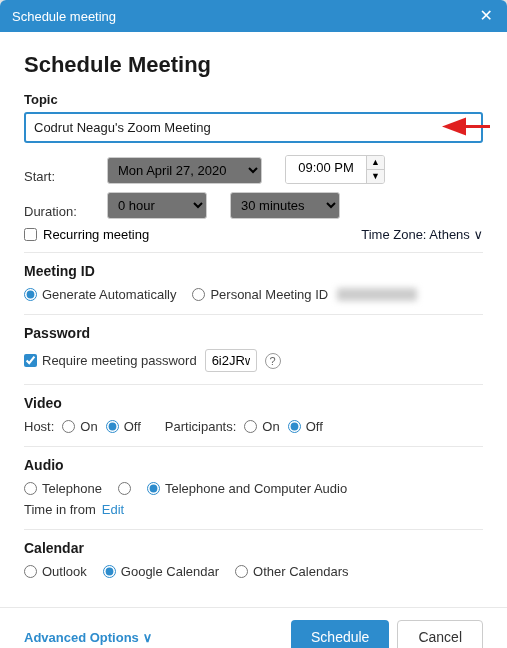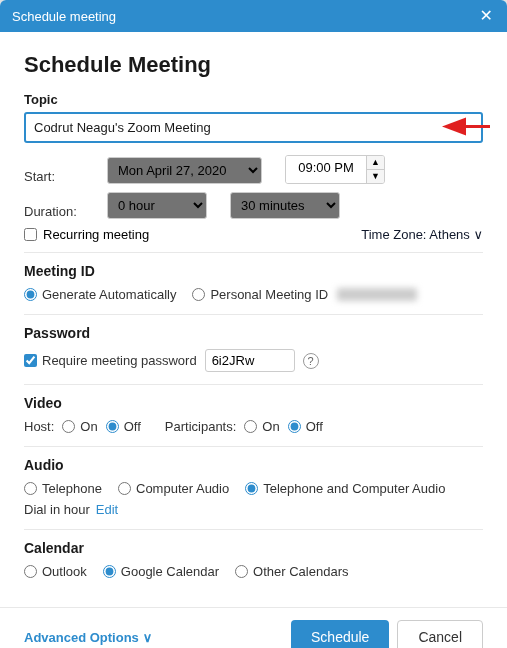--- a/index.html
+++ b/index.html
@@ -164,21 +164,21 @@
       gap: 8px;
     }
     .checkbox-item { display: flex; align-items: center; gap: 5px; cursor: pointer; }
     .checkbox-item input[type="checkbox"] { accent-color: #2d8ccd; cursor: pointer; }
     .checkbox-item label { font-size: 13px; color: #333; cursor: pointer; }
     .password-input {
       padding: 3px 6px;
       border: 1px solid #ccc;
       border-radius: 3px;
       font-size: 13px;
-      width: 90px;
+      width: 52px;
     }
     .help-icon {
       width: 16px;
       height: 16px;
       border-radius: 50%;
       border: 1px solid #999;
       display: flex;
       align-items: center;
       justify-content: center;
       font-size: 11px;
@@ -376,29 +376,28 @@
 
     <div class="form-section">
       <div class="section-title">Audio</div>
       <div class="radio-group">
         <div class="radio-item">
           <input type="radio" name="audio" id="telephone" style="">
           <label for="telephone">Telephone</label>
         </div>
         <div class="radio-item">
           <input type="radio" name="audio" id="computerAudio" style="">
-          <label for="computerAudio">Computer Audio</label>
         </div>
         <div class="radio-item">
           <input type="radio" name="audio" id="bothAudio" checked="" style="">
           <label for="bothAudio">Telephone and Computer Audio</label>
         </div>
       </div>
       <div class="dial-row">
-        <span class="dial-label">Dial in hour</span>
+        <span class="dial-label">Time in from</span>
         <a class="edit-link">Edit</a>
       </div>
     </div>
 
     <hr class="divider">
 
     <div class="form-section">
       <div class="section-title">Calendar</div>
       <div class="radio-group">
         <div class="radio-item">

